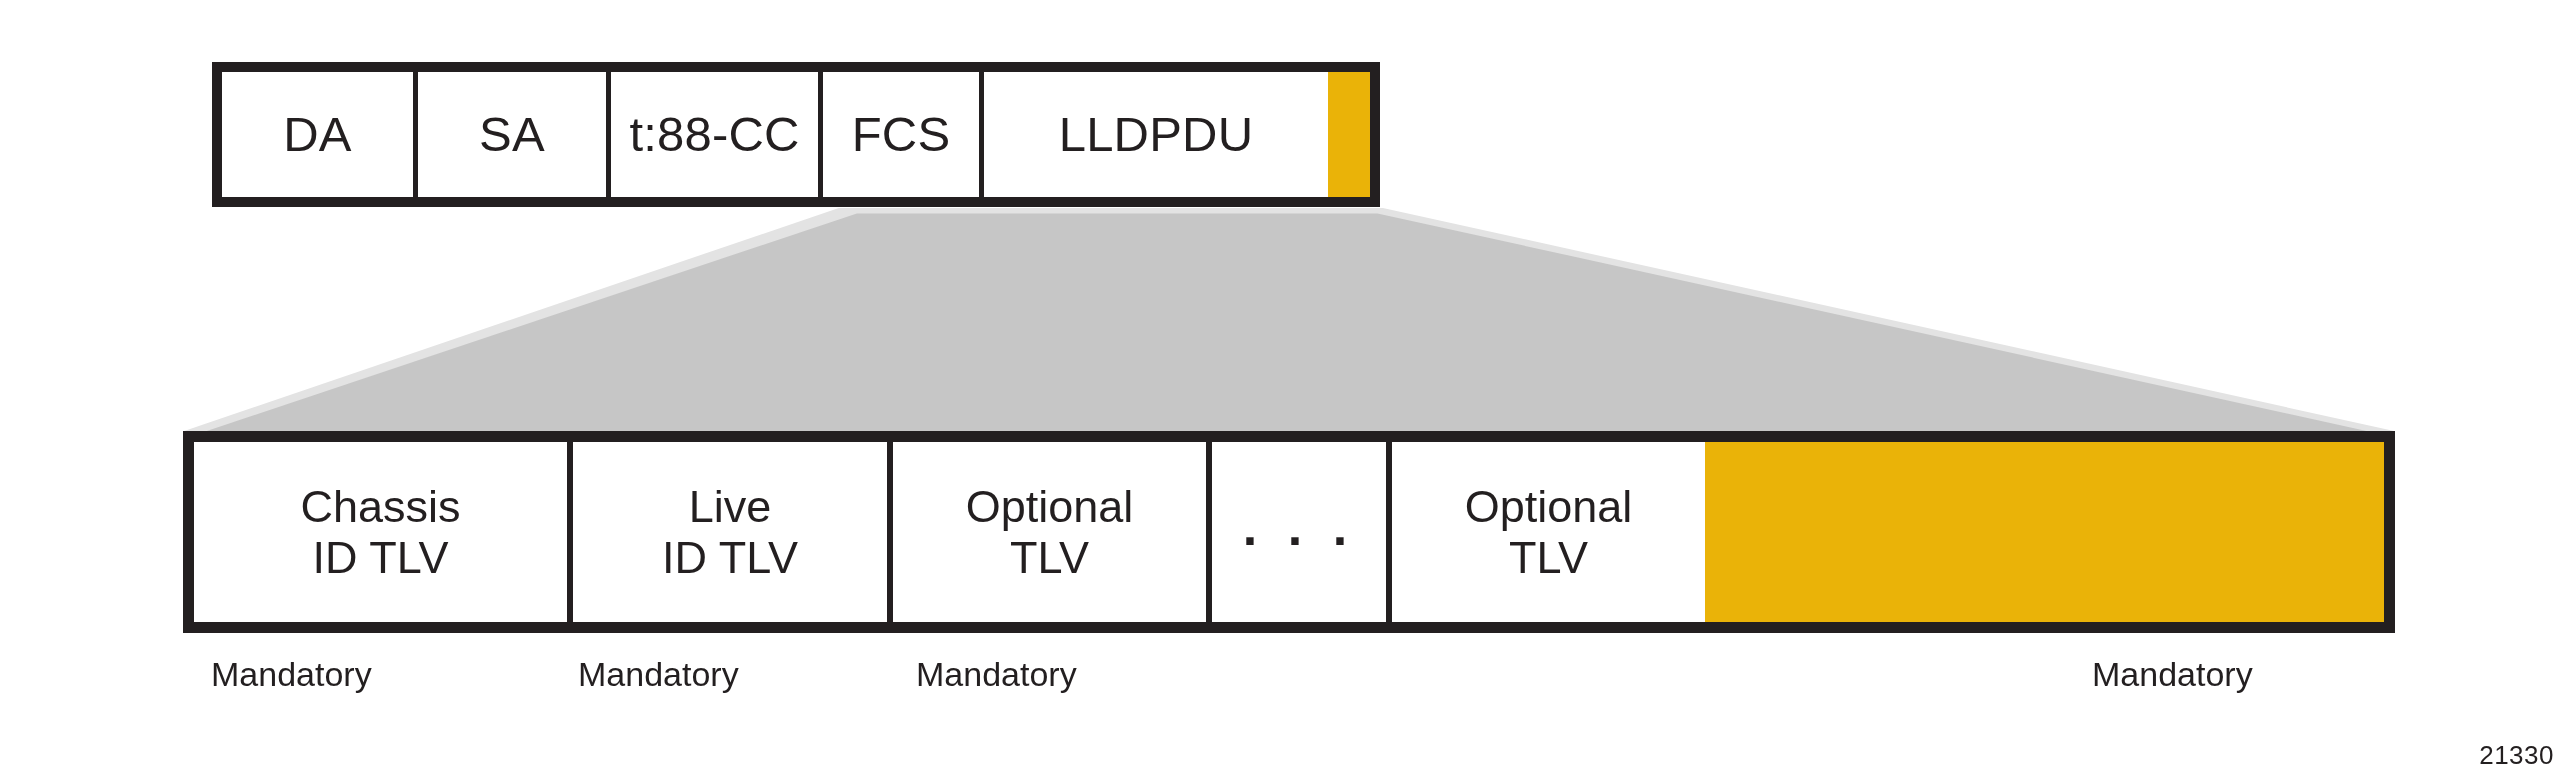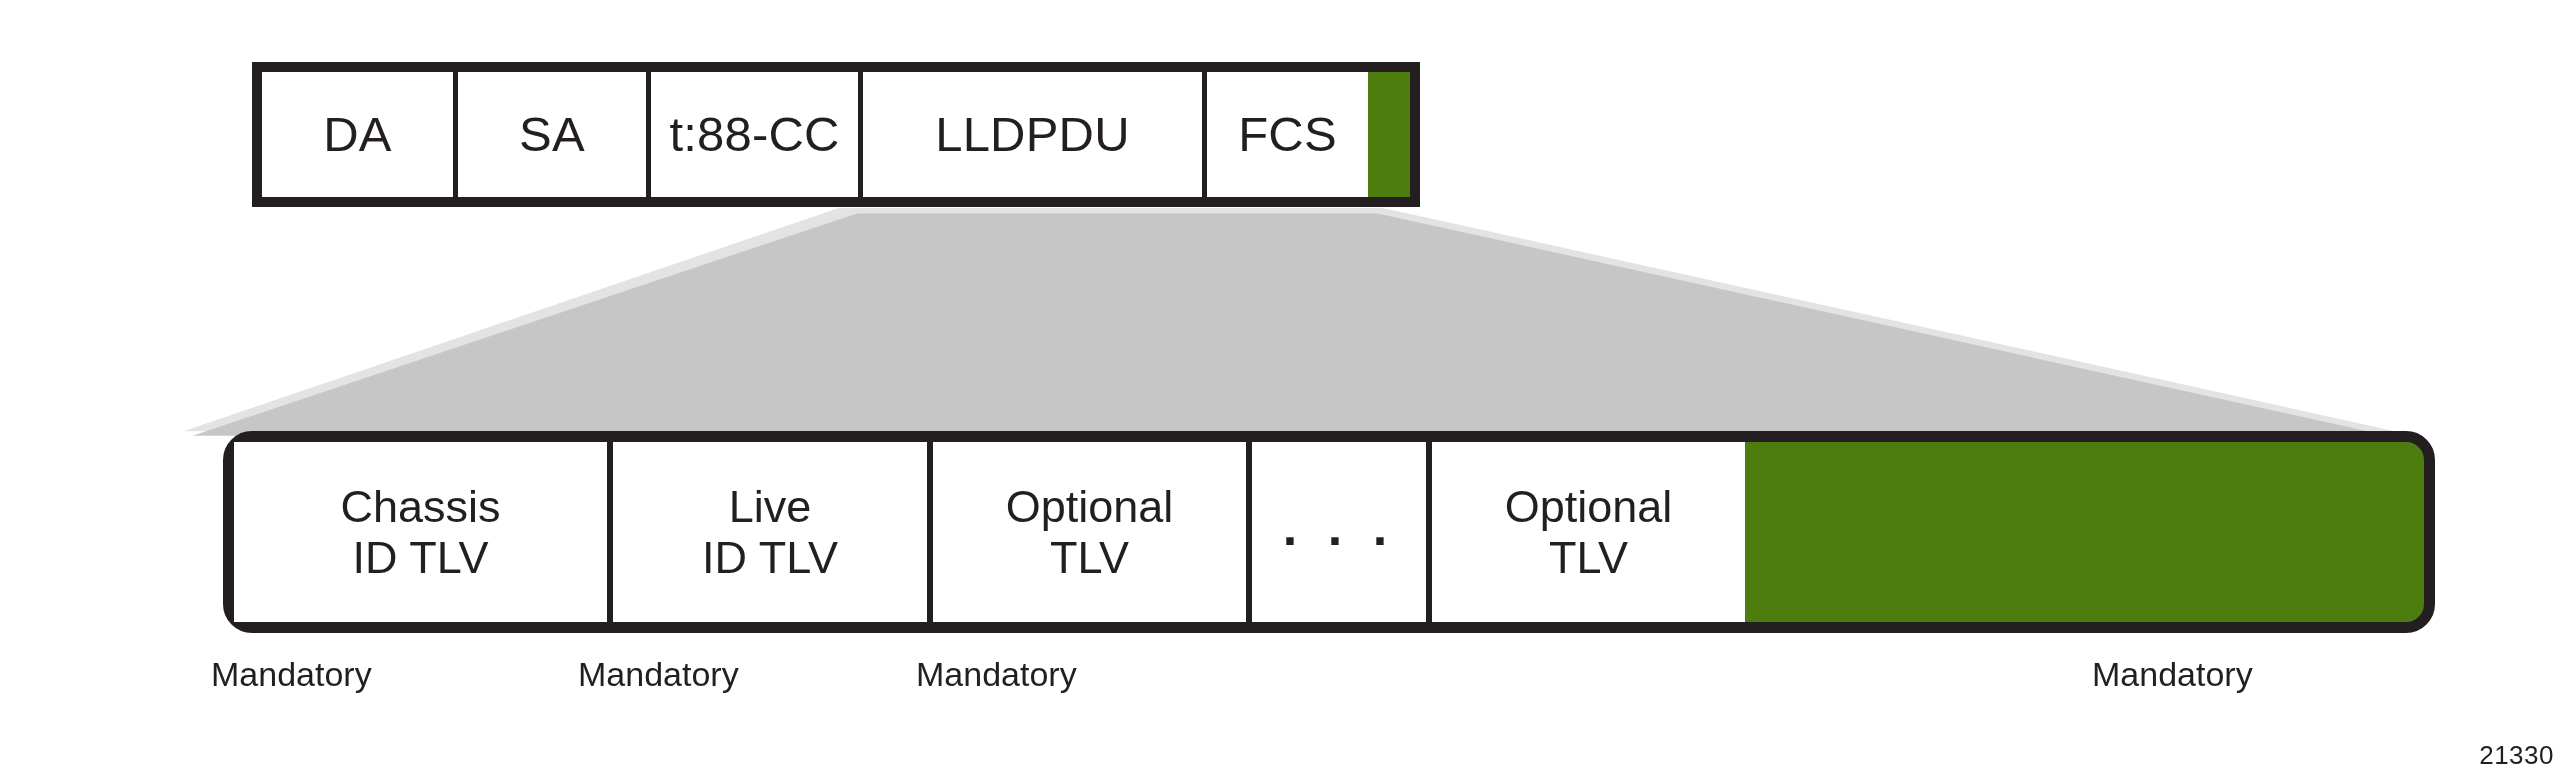--- a/index.html
+++ b/index.html
@@ -17,39 +17,37 @@
     width: 2576px;
     height: 782px;
     background: #ffffff;
     overflow: hidden;
   }
 
   
   .frame-bar {
     position: absolute;
     box-sizing: border-box;
-    background: #4d7c0f;
+    background: #eab308;
     border: 10px solid #231f20;
     display: flex;
     z-index: 3;
-    margin-left: 40px;
   }
   #ethernet-frame {
     left: 212px;
     top: 62px;
     width: 1168px;
     height: 145px;
   }
   #lldpdu-frame {
     left: 183px;
     top: 431px;
     width: 2212px;
     height: 202px;
     border-width: 11px;
-    border-radius: 29px;
   }
 
   .frame-cell {
     box-sizing: border-box;
     position: relative;
     display: flex;
     align-items: center;
     justify-content: center;
     text-align: center;
     color: #231f20;
@@ -127,25 +125,25 @@
   <div class="frame-bar" id="ethernet-frame">
     <div class="frame-cell" style="width:196px">
       <span class="cell-text">DA</span>
     </div>
     <div class="frame-cell" style="width:193px">
       <span class="cell-text">SA</span>
     </div>
     <div class="frame-cell" style="width:212px">
       <span class="cell-text">t:88-CC</span>
     </div>
+    <div class="frame-cell" style="width:161px">
+      <span class="cell-text">FCS</span>
+    </div>
     <div class="frame-cell" style="width:344px">
       <span class="cell-text">LLDPDU</span>
-    </div>
-    <div class="frame-cell" style="width:161px">
-      <span class="cell-text">FCS</span>
     </div>
   </div>
 
   <div class="frame-bar" id="lldpdu-frame">
     <div class="frame-cell" style="width:379px">
       <span class="cell-text">Chassis
 ID TLV</span>
     </div>
     <div class="frame-cell" style="width:320px">
       <span class="cell-text">Live

